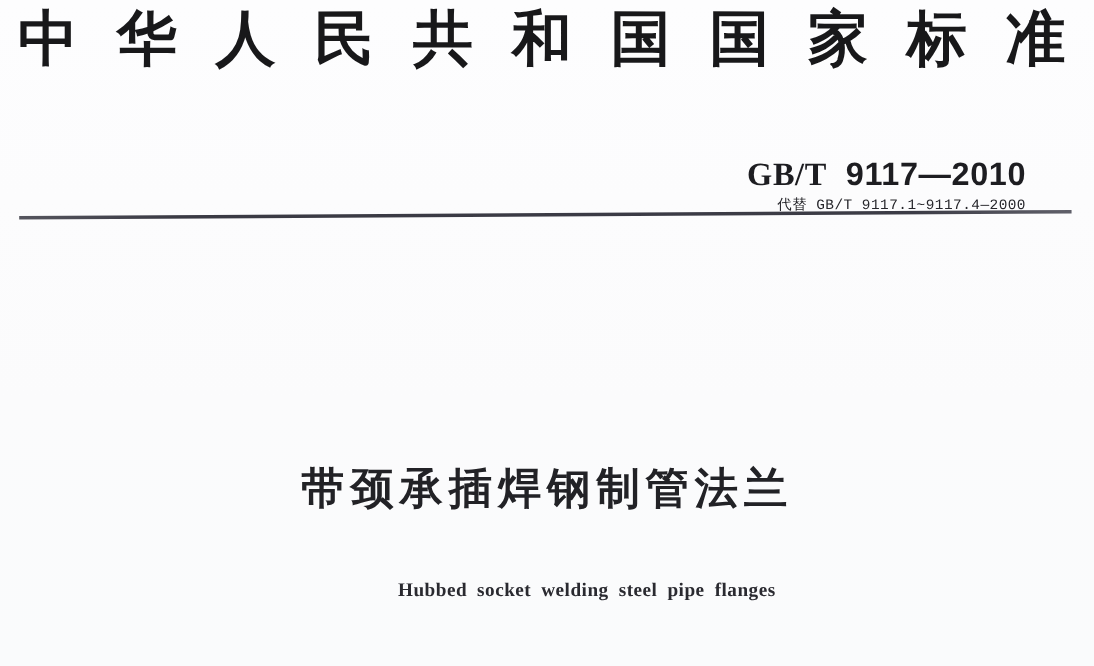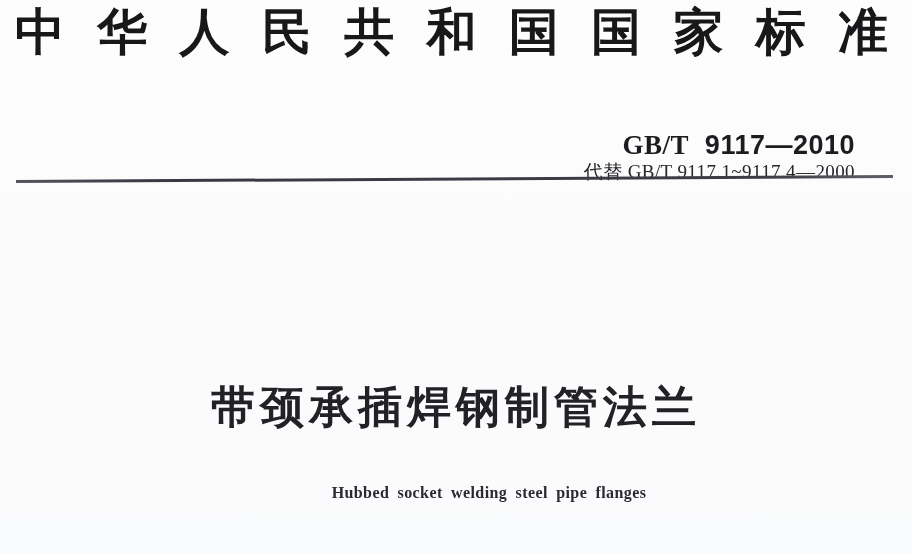--- a/index.html
+++ b/index.html
@@ -53,22 +53,22 @@
   }
   .std-code .code-prefix {
     font-family: "Liberation Serif", "DejaVu Serif", serif;
   }
   .std-code .code-number {
     font-family: "Liberation Sans", "DejaVu Sans", sans-serif;
     margin-left: 9px;
   }
   .replaces {
     margin-top: 1px;
-    font-family: Liberation Serif, serif;
-    font-size: 19px;
+    font-family: Liberation Mono, monospace;
+    font-size: 12px;
     line-height: 21px;
     color: #26262b;
     letter-spacing: 0.4px;
     white-space: nowrap;
     margin-left: 30px;
   }
   
   .rule {
     position: absolute;
     top: 180px;
@@ -82,21 +82,21 @@
   
   .title-cn {
     position: absolute;
     top: 383px;
     left: 0;
     width: 100%;
     margin: 0;
     text-align: center;
     font-family: "Liberation Sans", "DejaVu Sans", sans-serif;
     font-weight: 700;
-    font-size: 44px;
+    font-size: 36px;
     line-height: 48px;
     letter-spacing: 5px;
     color: #222226;
     white-space: nowrap;
   }
   
   .title-en {
     position: absolute;
     top: 478px;
     left: 0;

